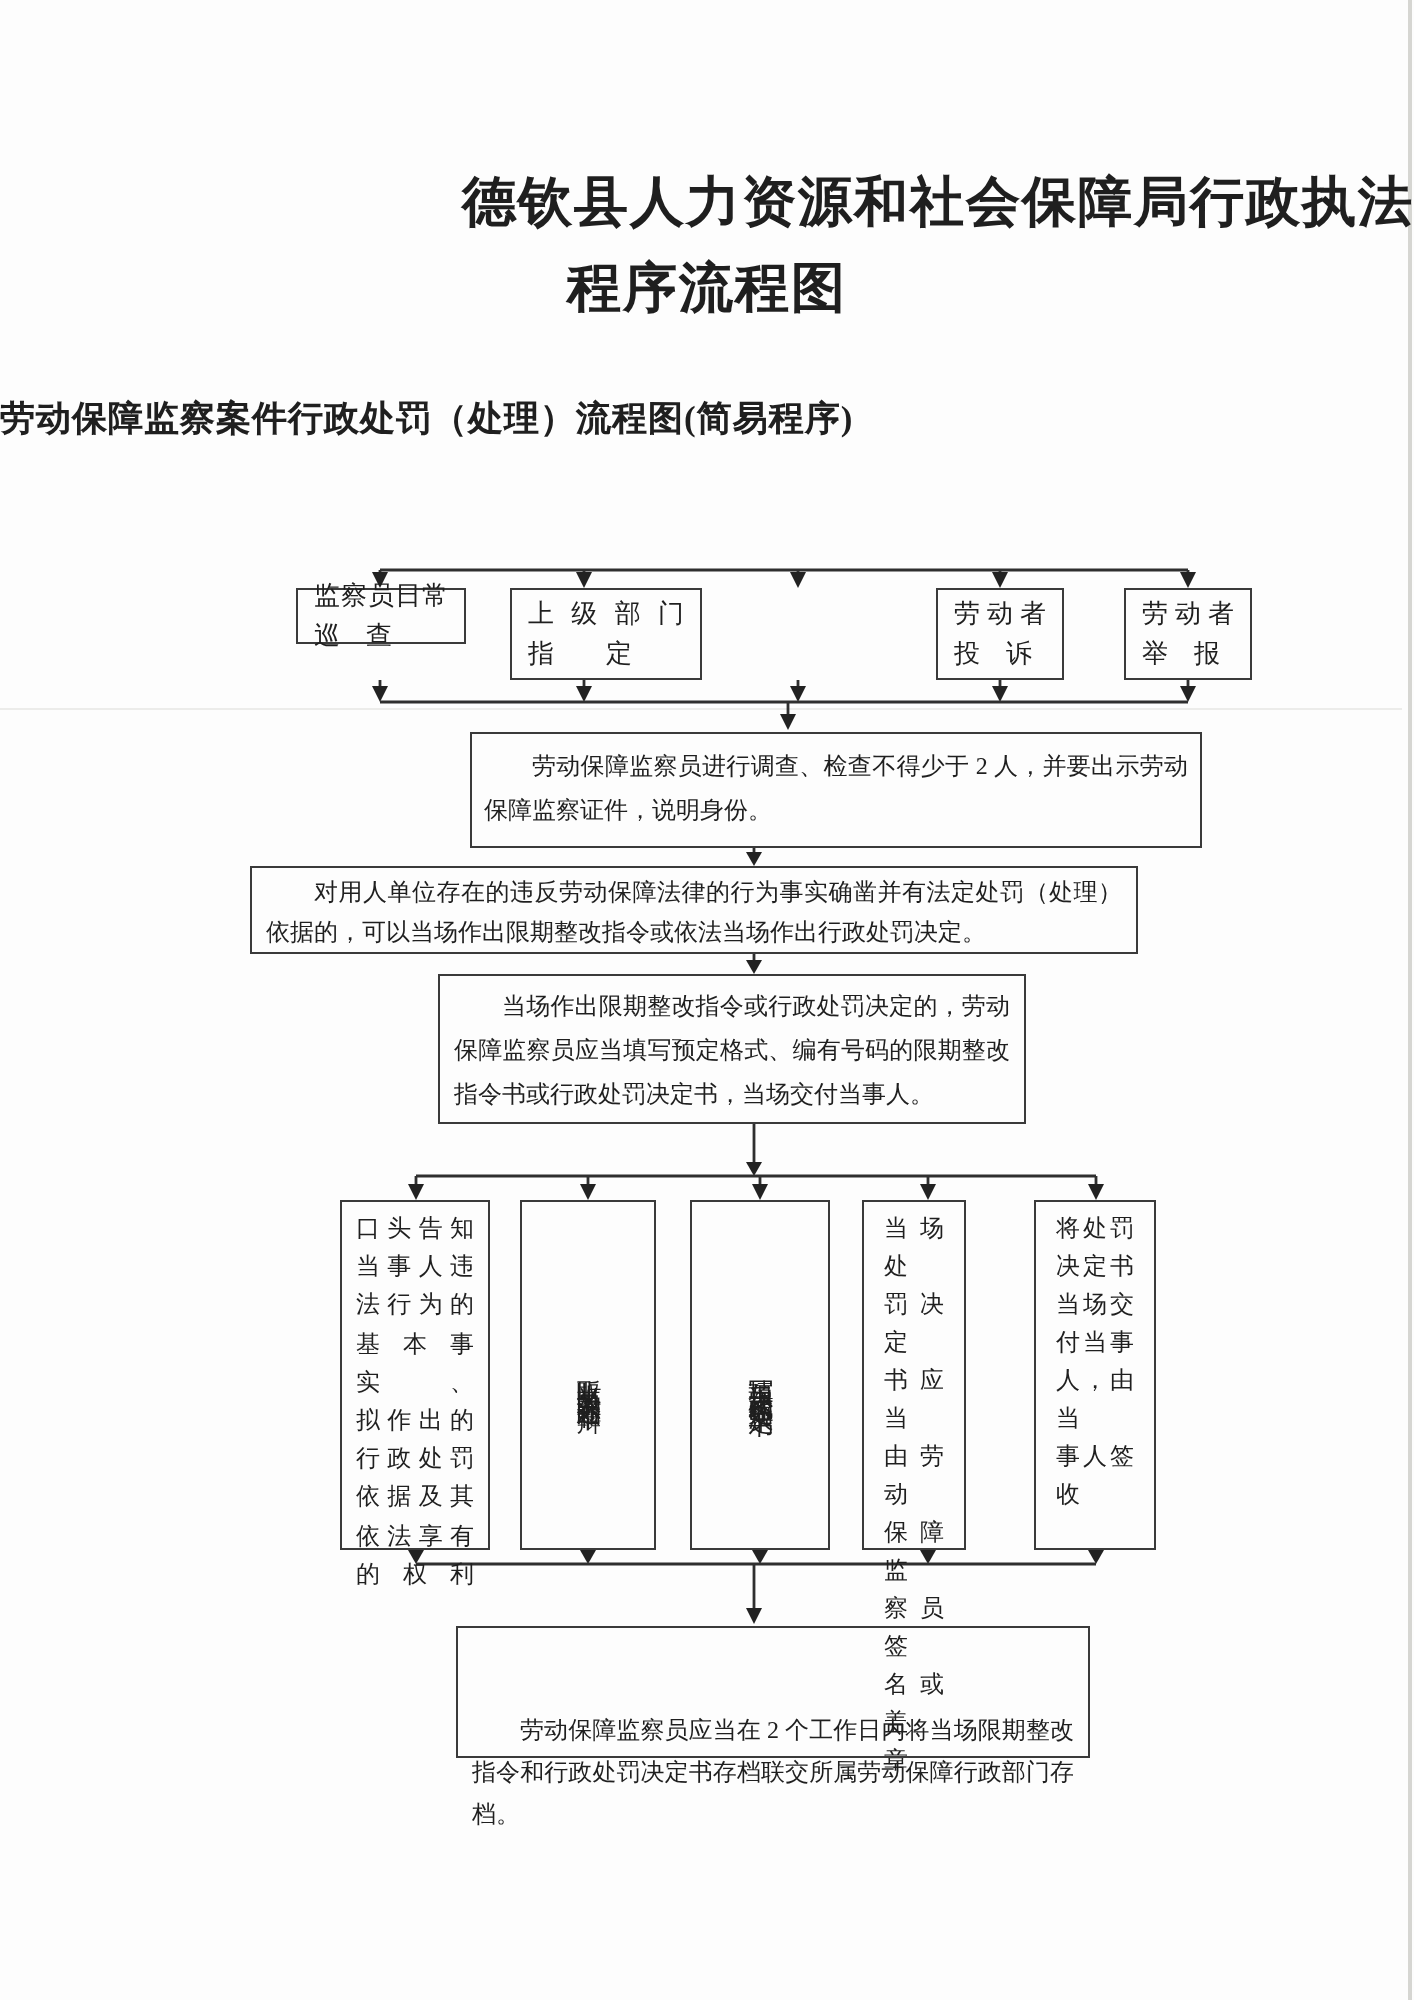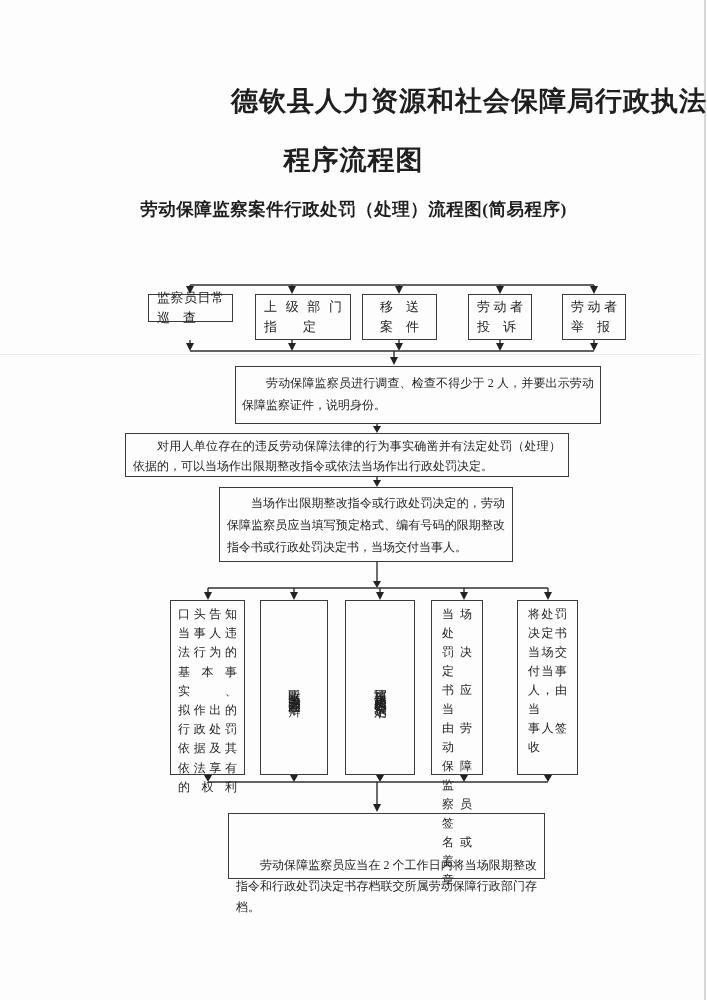--- a/index.html
+++ b/index.html
@@ -21,25 +21,25 @@
     background: #ececea;
   }
   .title1 {
     position: absolute; left: 0; right: 0; top: 82px;
     text-align: right; font-size: 27px; font-weight: bold;
     letter-spacing: 1px; line-height: 38px; margin: 0;
   }
   .title2 {
     position: absolute; left: 0; right: 0; top: 125px;
     text-align: center; font-size: 27px; font-weight: bold;
-    letter-spacing: 1px; line-height: 38px; margin: 16px;
+    letter-spacing: 1px; line-height: 38px; margin: 0;
   }
   .subtitle {
     position: absolute; left: 0; right: 0; top: 197px;
-    text-align: center; font-size: 17.5px; font-weight: bold;
+    text-align: left; font-size: 17.5px; font-weight: bold;
     letter-spacing: 0.5px; margin: 0;
   }
   .connectors { position: absolute; left: 0; top: 0; }
   .connectors line { stroke: #2f2f2f; stroke-width: 1.4; }
   .connectors polygon { fill: #222222; }
 
   .box {
     position: absolute; box-sizing: border-box;
     border: 1.5px solid #3a3a3a; background: transparent;
   }
@@ -179,24 +179,20 @@
   </svg>
 
   <div class="box src s1">
     <div class="l-fill">监察员日常</div>
     <div class="l-left">巡　查</div>
   </div>
   <div class="box src s2">
     <div class="l-fill">上级部门</div>
     <div class="l-left">指　　定</div>
   </div>
-  <div class="box src s3">
-    <div class="l-center">移　送</div>
-    <div class="l-center">案　件</div>
-  </div>
   <div class="box src s4">
     <div class="l-fill">劳动者</div>
     <div class="l-left">投　诉</div>
   </div>
   <div class="box src s5">
     <div class="l-fill">劳动者</div>
     <div class="l-left">举　报</div>
   </div>
 
   <div class="box wbox box-a">

